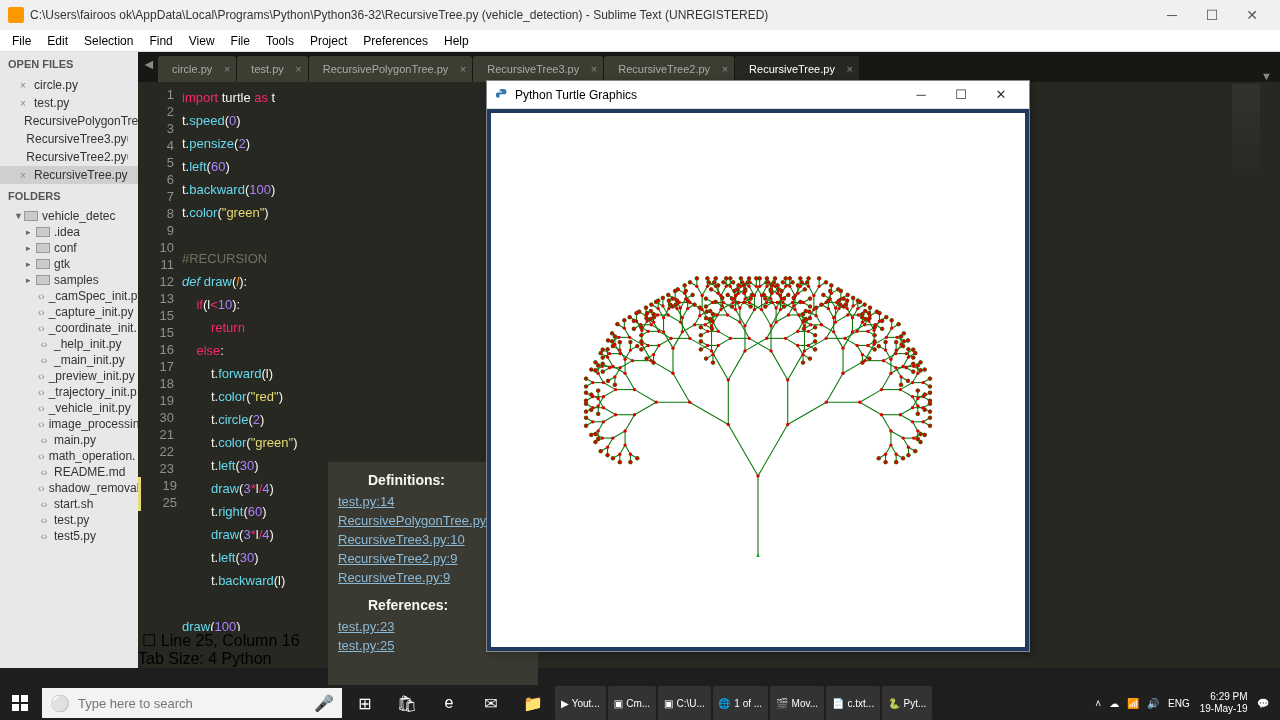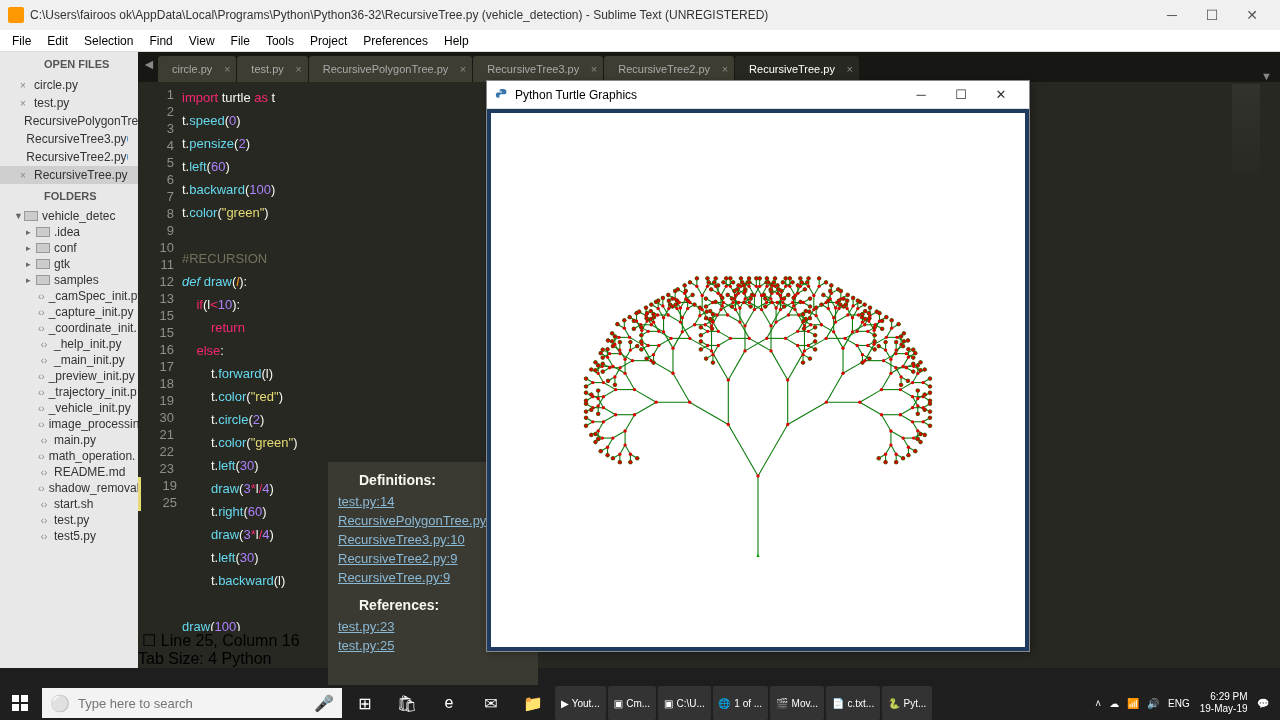--- a/index.html
+++ b/index.html
@@ -9,21 +9,21 @@
 .titlebar .icon { width: 16px; height: 16px; background: #ff9800; margin-right: 6px; border-radius: 2px; }
 .titlebar .spacer { flex: 1; }
 .titlebar .winbtn { width: 40px; height: 30px; display: flex; align-items: center; justify-content: center; color: #555; font-size: 14px; cursor: pointer; }
 
 .menubar { height: 22px; background: #fff; display: flex; align-items: center; padding: 0 4px; font-size: 12px; border-bottom: 1px solid #ddd; }
 .menubar .item { padding: 2px 8px; cursor: pointer; }
 
 .workspace { display: flex; height: 616px; }
 
 .sidebar { width: 138px; background: #e8e8e8; display: flex; flex-direction: column; font-size: 12px; overflow: hidden; }
-.sidebar-header { padding: 6px 8px; font-weight: bold; color: #555; font-size: 11px; margin-left: 36px; }
+.sidebar-header { padding: 6px 8px; font-weight: bold; color: #555; font-size: 11px; }
 .sidebar-item { padding: 2px 8px 2px 20px; cursor: pointer; white-space: nowrap; overflow: hidden; color: #333; display: flex; align-items: center; }
 .sidebar-item.active { background: #cfcfcf; }
 .sidebar-item .close { margin-right: 4px; color: #888; font-size: 10px; width: 10px; }
 .sidebar-item .dot { width: 6px; height: 6px; border-radius: 50%; background: #5599dd; margin-left: auto; margin-right: 2px; }
 .folder-item { padding: 1px 8px 1px 14px; display: flex; align-items: center; color: #333; cursor: pointer; white-space: nowrap; overflow: hidden; }
 .folder-item .caret { width: 10px; font-size: 9px; color: #666; }
 .folder-item .ficon { width: 14px; height: 10px; background: #ccc; border: 1px solid #999; margin-right: 4px; }
 .folder-item .picon { width: 12px; height: 12px; margin-right: 4px; display: flex; align-items: center; justify-content: center; font-size: 10px; color: #888; }
 
 .editor-area { flex: 1; display: flex; flex-direction: column; background: #272822; position: relative; }
@@ -41,21 +41,21 @@
 .code { padding: 4px 0; line-height: 23px; white-space: pre; color: #f8f8f2; }
 .kw { color: #f92672; }
 .fn { color: #66d9ef; }
 .str { color: #e6db74; }
 .num { color: #ae81ff; }
 .cmt { color: #75715e; }
 .def { color: #66d9ef; font-style: italic; }
 .param { color: #fd971f; font-style: italic; }
 
 .defpanel { position: absolute; left: 190px; top: 410px; width: 210px; background: #3b3a32; padding: 6px 10px 30px 10px; color: #f8f8f2; font-size: 13px; z-index: 5; }
-.defpanel h4 { font-size: 14px; font-weight: bold; margin: 4px 7px; padding-left: 14px; }
+.defpanel h4 { font-size: 14px; font-weight: bold; margin: 4px 16px; padding-left: 14px; }
 .defpanel a { color: #8ab9d6; text-decoration: underline; display: block; line-height: 19px; cursor: pointer; }
 
 .minimap { position: absolute; right: 20px; top: 2px; width: 28px; height: 90px; background: linear-gradient(#3a3a33, #2a2a24); opacity: 0.6; }
 
 .turtle-window { position: absolute; left: 486px; top: 80px; width: 544px; height: 572px; background: #fff; border: 1px solid #888; box-shadow: 2px 2px 8px rgba(0,0,0,0.3); z-index: 10; }
 .turtle-title { height: 28px; background: #fff; display: flex; align-items: center; padding: 0 8px; font-size: 12px; border-bottom: 1px solid #ddd; }
 .turtle-title .ticon { width: 14px; height: 14px; margin-right: 6px; }
 .turtle-title .spacer { flex: 1; }
 .turtle-title .wbtn { width: 40px; text-align: center; cursor: pointer; color: #333; font-size: 13px; }
 .turtle-canvas { height: calc(100% - 28px); border: 4px solid #1e3a5f; background: #fff; display: flex; align-items: center; justify-content: center; }

